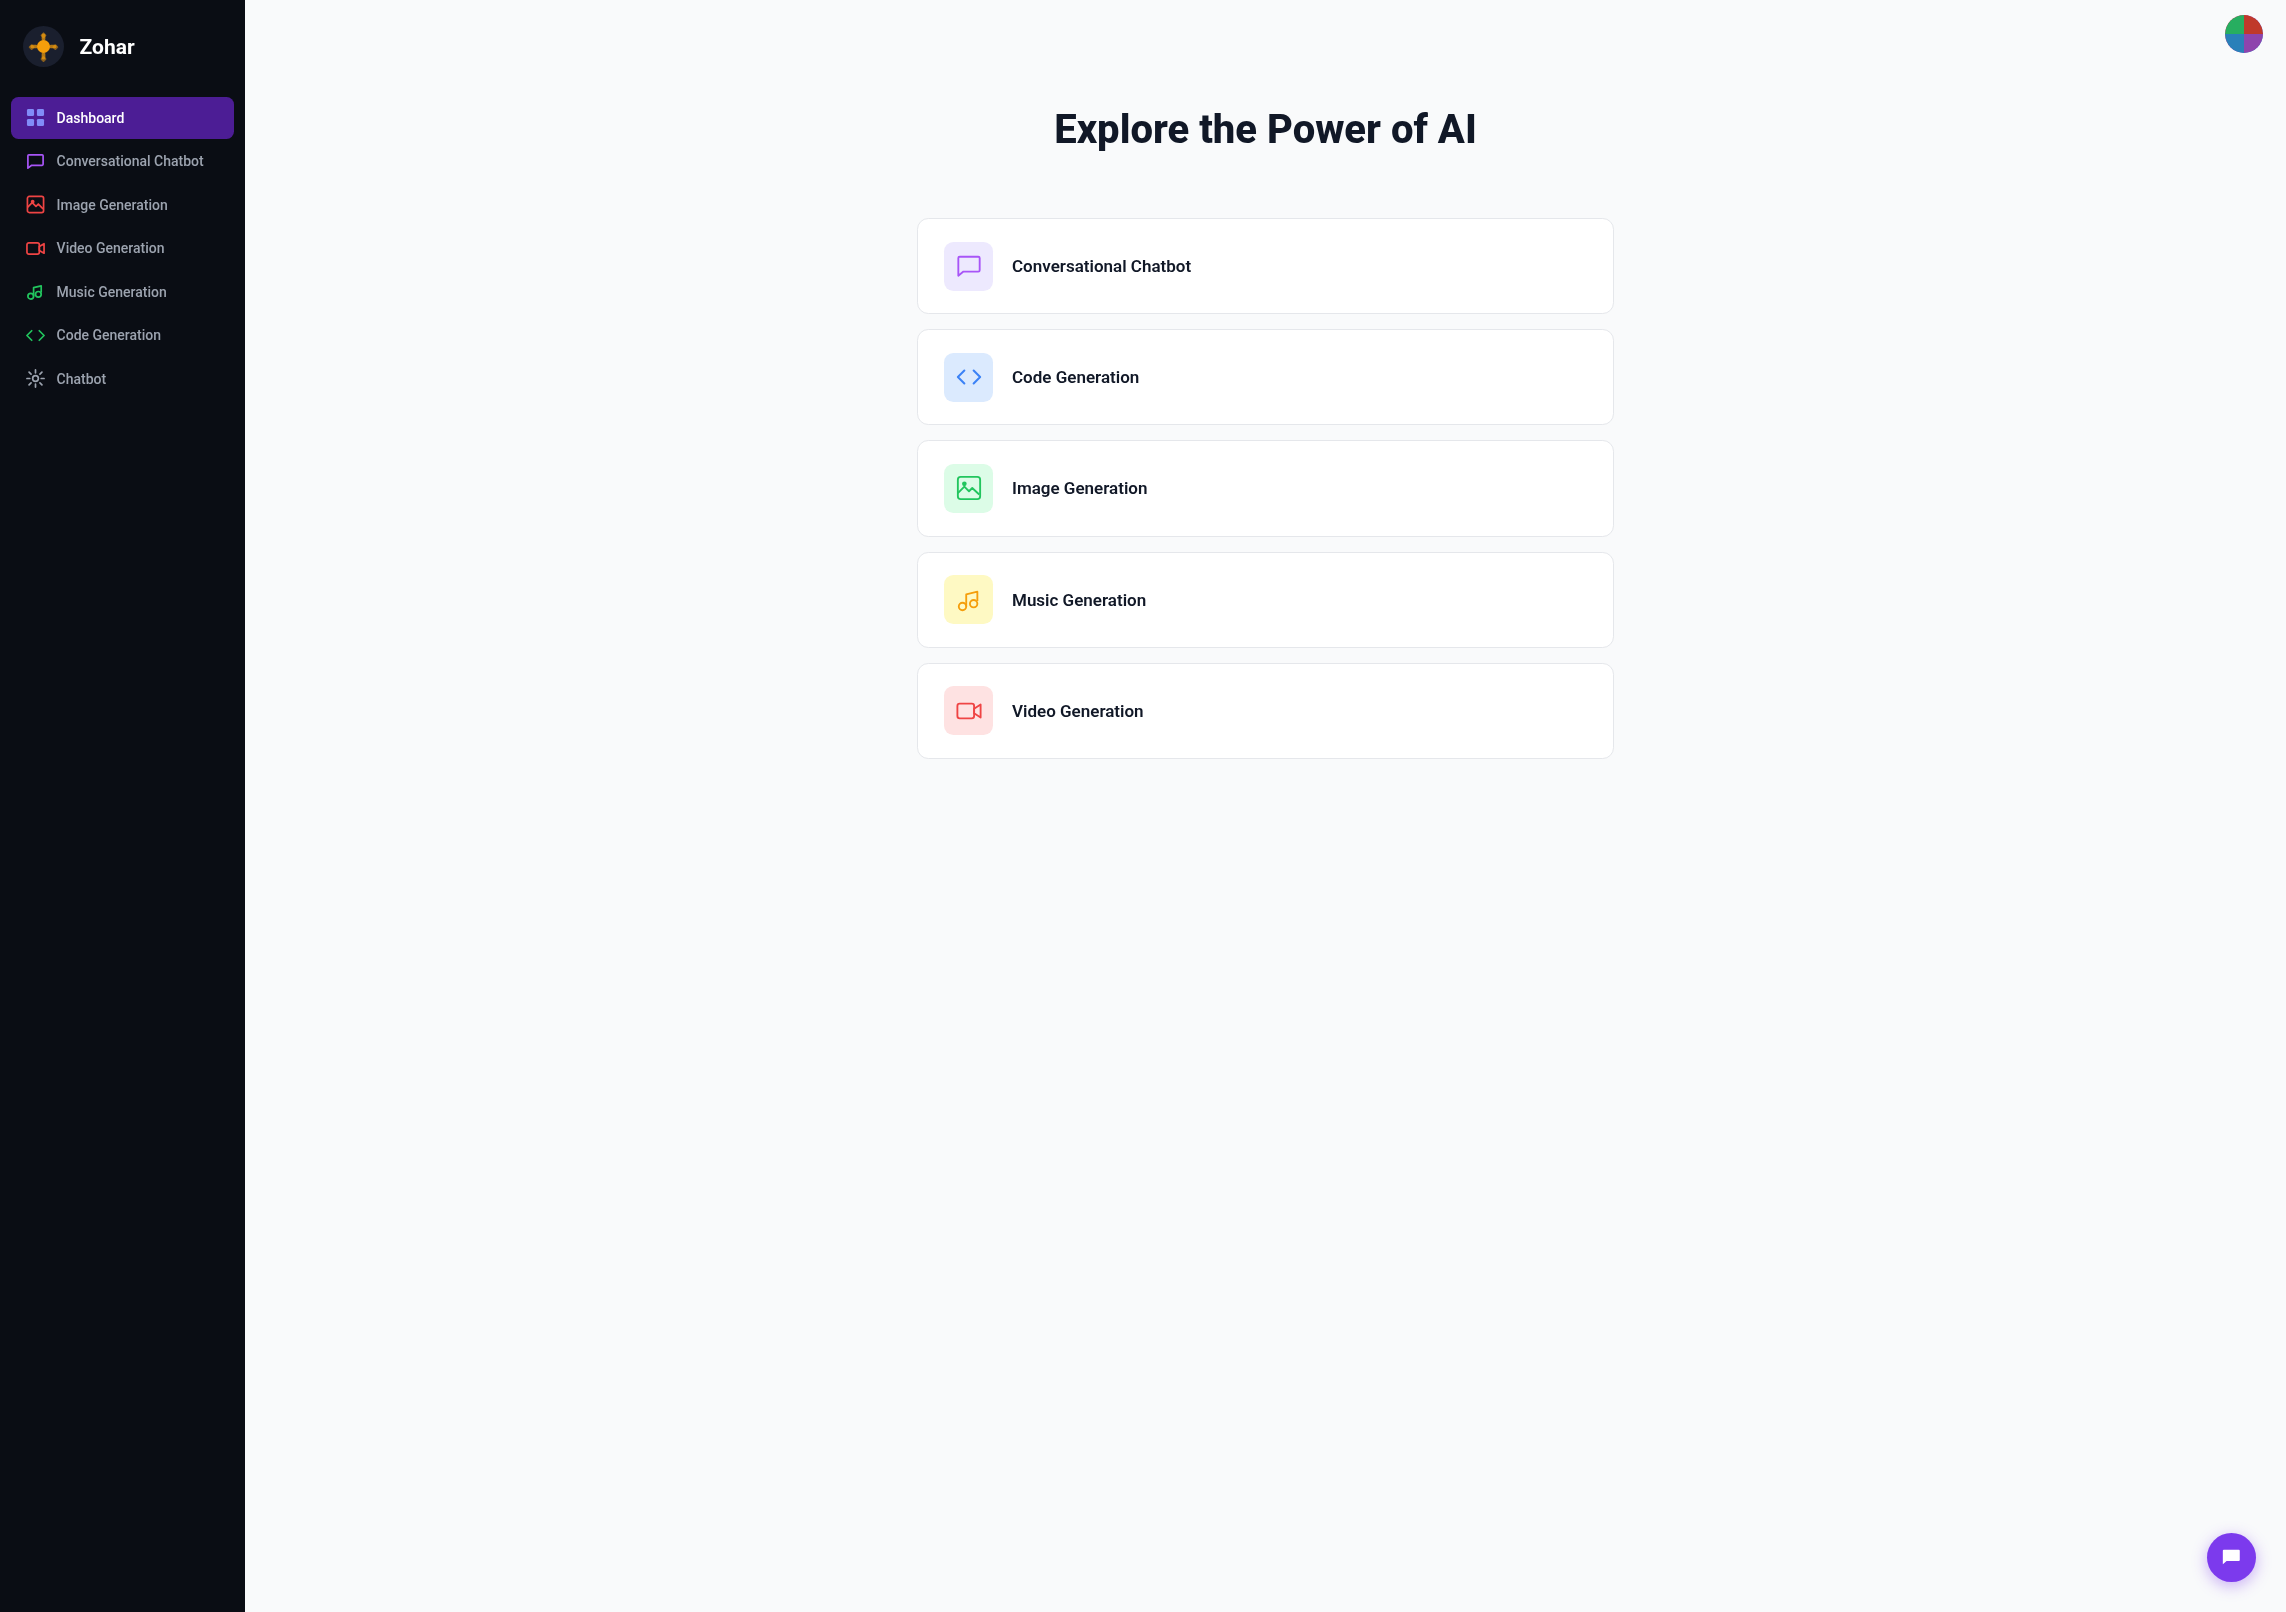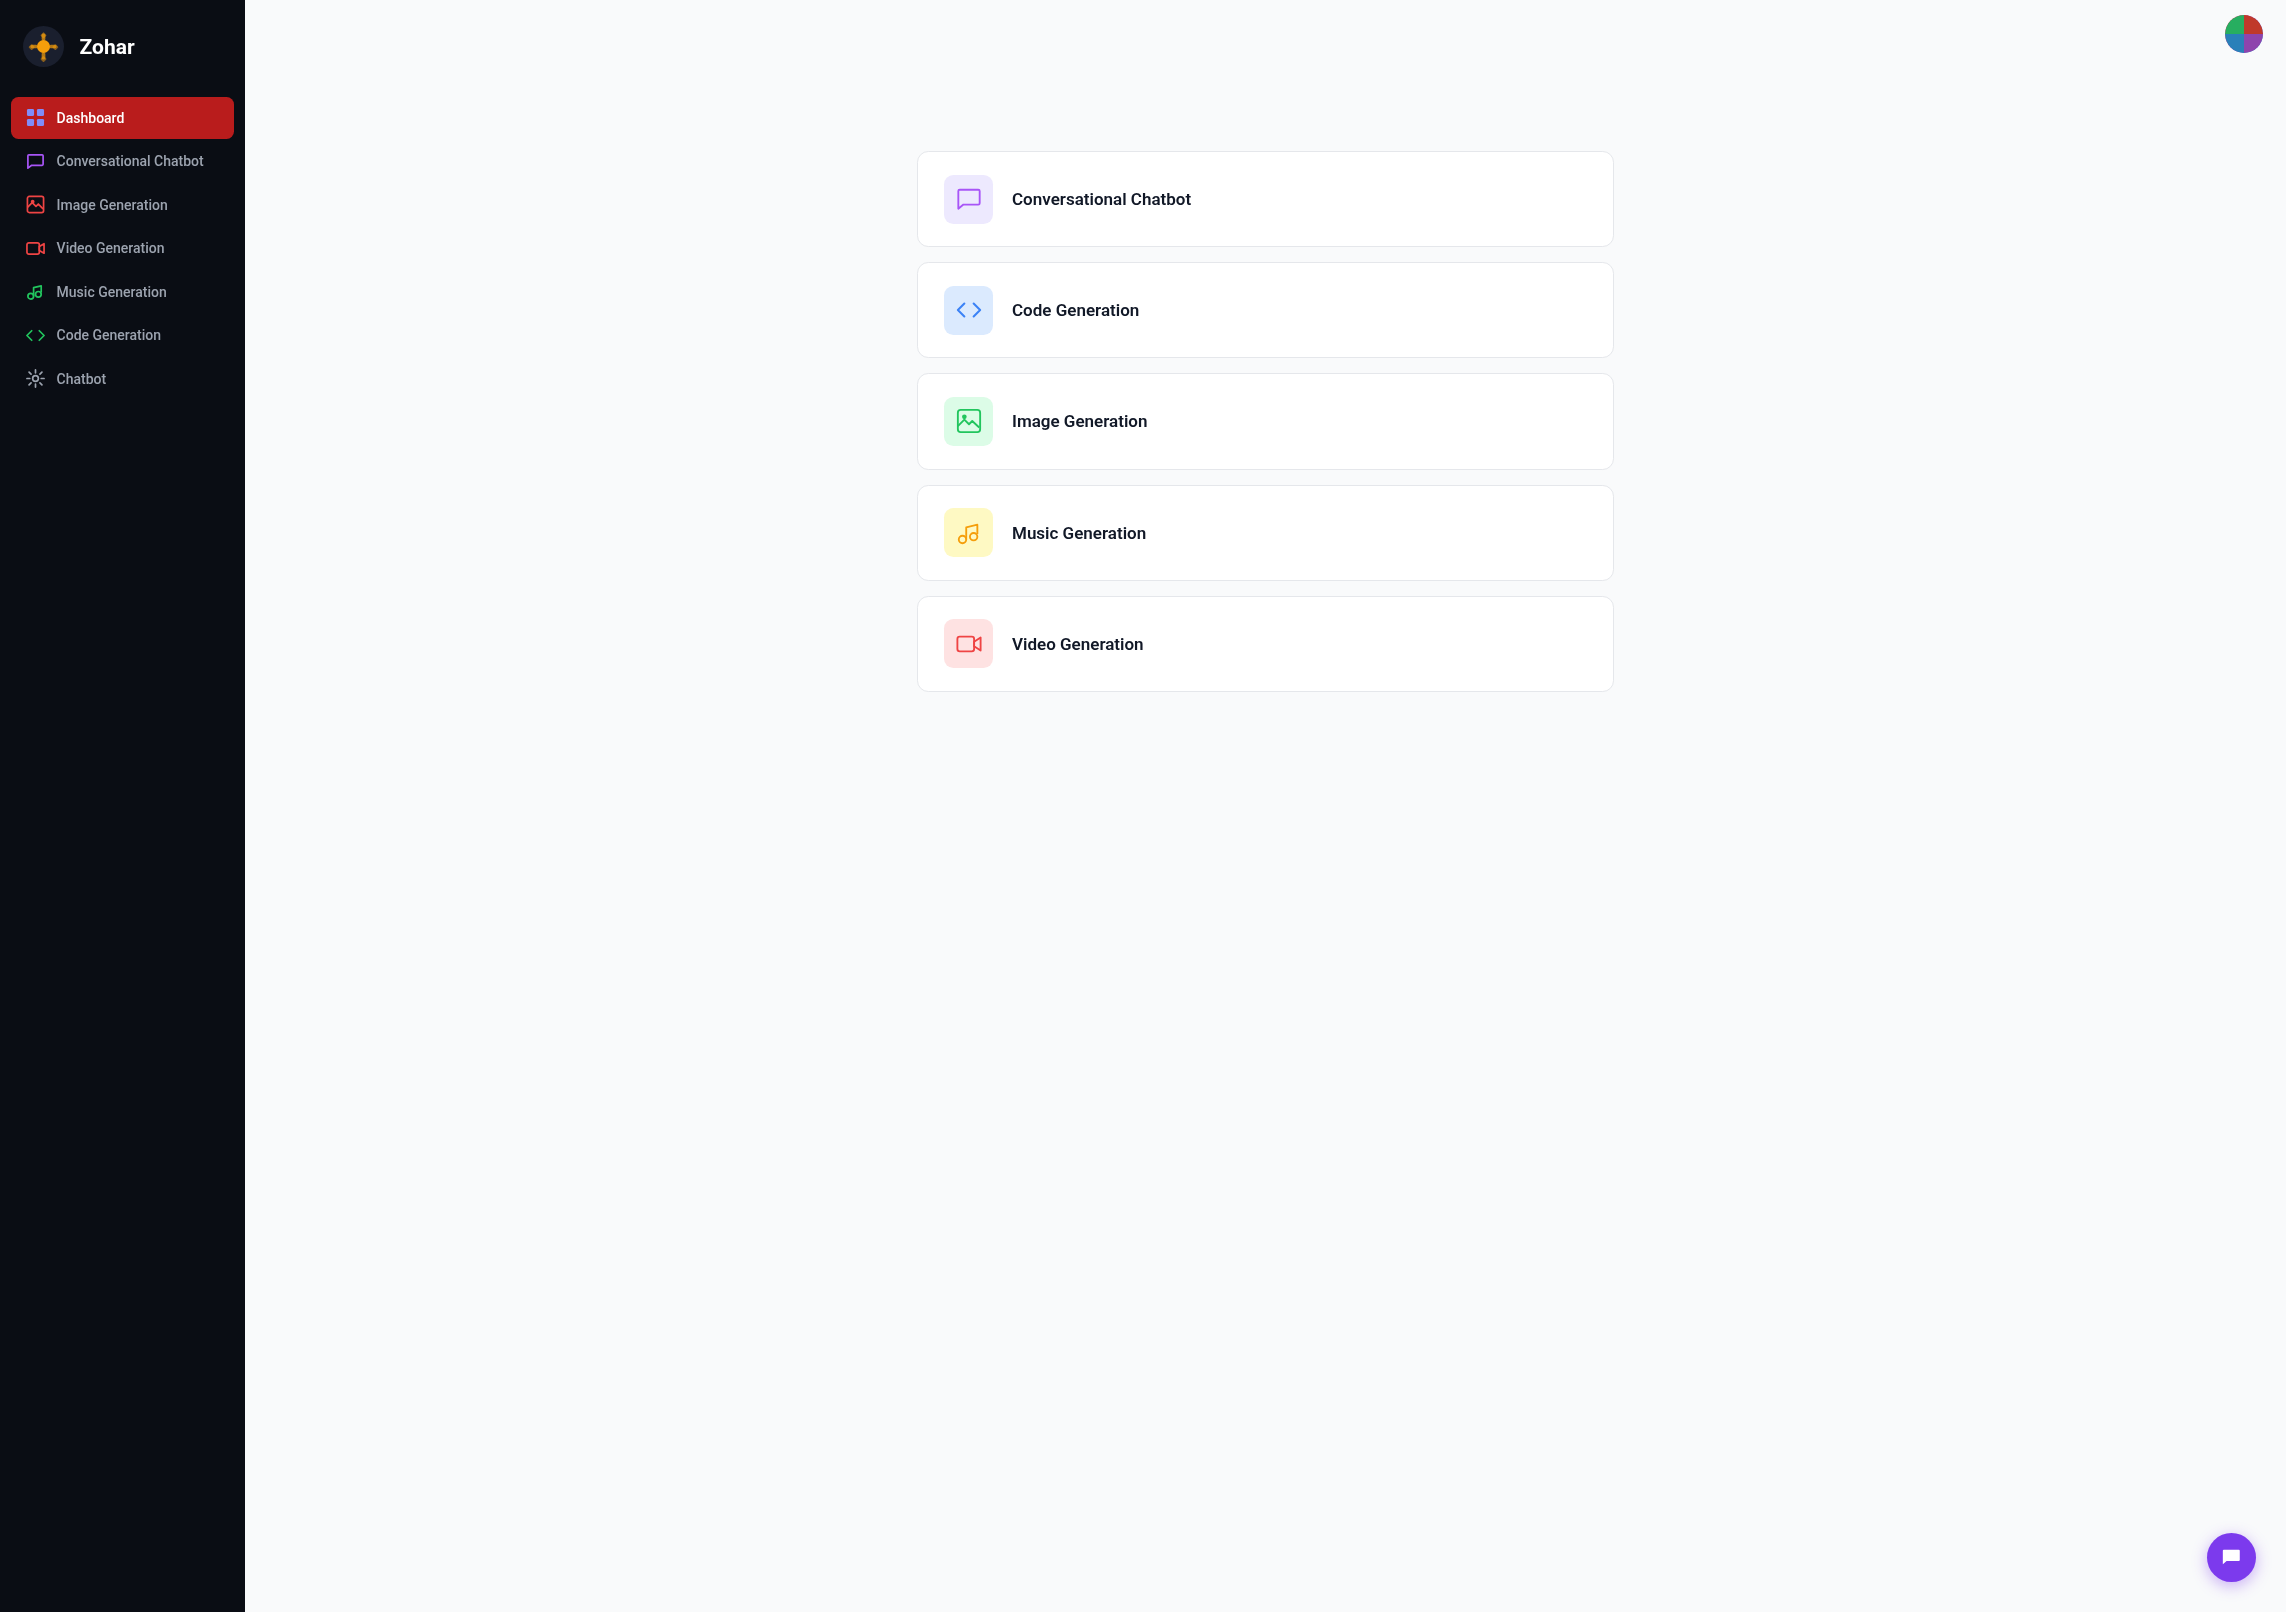--- a/index.html
+++ b/index.html
@@ -53,21 +53,21 @@
       padding: 11.3px 15px;
       border-radius: 7.5px;
       cursor: pointer;
       color: #9ca3af;
       font-size: 14px;
       font-weight: 500;
       transition: background 0.15s;
     }
 
     .sidebar-item.active {
-      background: #b91c1c;
+      background: #4c1d95;
       color: #fff;
     }
 
     .sidebar-item-icon {
       width: 19px;
       height: 19px;
       display: flex;
       align-items: center;
       justify-content: center;
       flex-shrink: 0;
@@ -293,20 +293,21 @@
 </div>
 
 <div class="main">
   <div class="top-bar">
     <div class="avatar">
       <div class="avatar-inner"></div>
     </div>
   </div>
 
   <div class="hero-section">
+    <h1 class="hero-title">Explore the Power of AI</h1>
   </div>
 
   <div class="cards-section">
 
     <div class="card">
       <div class="card-icon-wrap purple">
         <svg width="26" height="26" viewBox="0 0 28 28" fill="none">
           <path d="M4 4h20a1.5 1.5 0 0 1 1.5 1.5v13A1.5 1.5 0 0 1 24 20H8l-5.5 4.5V5.5A1.5 1.5 0 0 1 4 4z" stroke="#a855f7" stroke-width="2" fill="none" stroke-linejoin="round"></path>
         </svg>
       </div>

